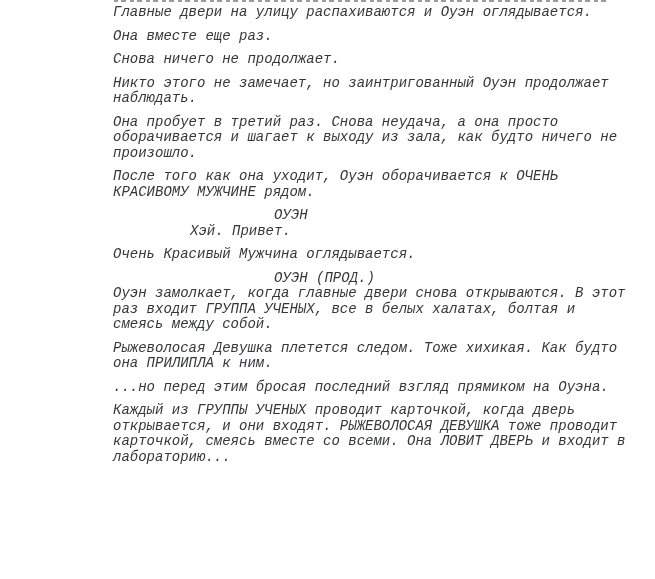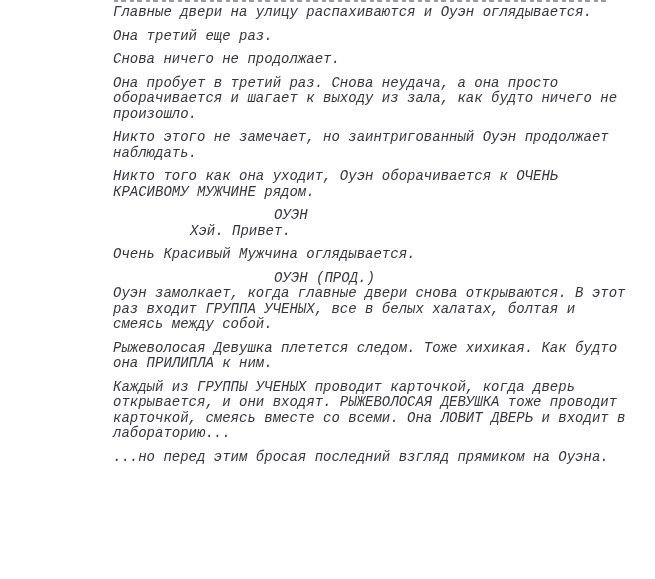--- a/index.html
+++ b/index.html
@@ -52,38 +52,38 @@
 </style>
 </head>
 <body>
 
 <div class="page">
 
   <div class="clip-top"></div>
 
   <div class="script">
     <p class="action">Главные двери на улицу распахиваются и Оуэн оглядывается.</p>
-    <p class="action">Она третий еще раз.</p>
+    <p class="action">Она вместе еще раз.</p>
     <p class="action">Снова ничего не продолжает.</p>
+    <p class="action">Никто этого не замечает, но заинтригованный Оуэн продолжает
+наблюдать.</p>
     <p class="action">Она пробует в третий раз. Снова неудача, а она просто
 оборачивается и шагает к выходу из зала, как будто ничего не
 произошло.</p>
-    <p class="action">Никто этого не замечает, но заинтригованный Оуэн продолжает
-наблюдать.</p>
-    <p class="action">Никто того как она уходит, Оуэн оборачивается к ОЧЕНЬ
+    <p class="action">После того как она уходит, Оуэн оборачивается к ОЧЕНЬ
 КРАСИВОМУ МУЖЧИНЕ рядом.</p>
     <p class="cue">ОУЭН</p>
     <p class="dialogue">Хэй. Привет.</p>
     <p class="action">Очень Красивый Мужчина оглядывается.</p>
     <p class="cue">ОУЭН (ПРОД.)</p>
     <p class="action">Оуэн замолкает, когда главные двери снова открываются. В этот
 раз входит ГРУППА УЧЕНЫХ, все в белых халатах, болтая и
 смеясь между собой.</p>
     <p class="action">Рыжеволосая Девушка плетется следом. Тоже хихикая. Как будто
 она ПРИЛИПЛА к ним.</p>
+    <p class="action">...но перед этим бросая последний взгляд прямиком на Оуэна.</p>
     <p class="action">Каждый из ГРУППЫ УЧЕНЫХ проводит карточкой, когда дверь
 открывается, и они входят. РЫЖЕВОЛОСАЯ ДЕВУШКА тоже проводит
 карточкой, смеясь вместе со всеми. Она ЛОВИТ ДВЕРЬ и входит в
 лабораторию...</p>
-    <p class="action">...но перед этим бросая последний взгляд прямиком на Оуэна.</p>
   </div>
 
 </div>
 
 </body></html>

